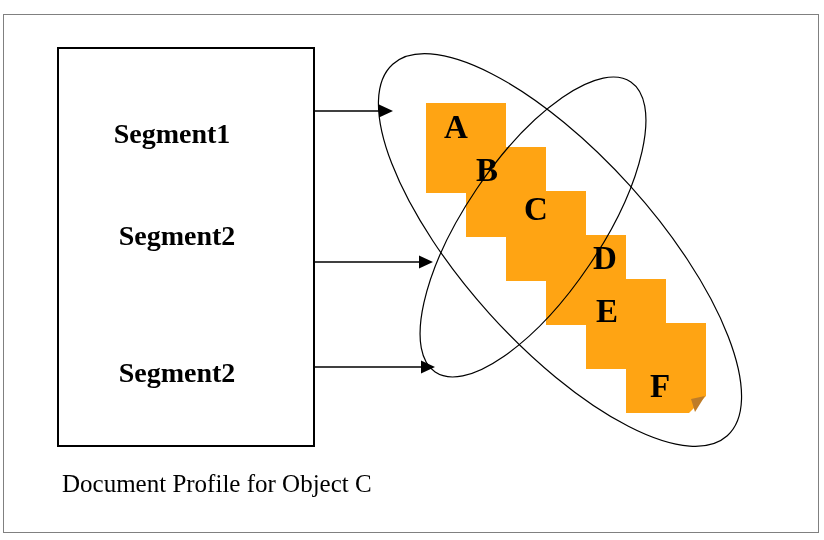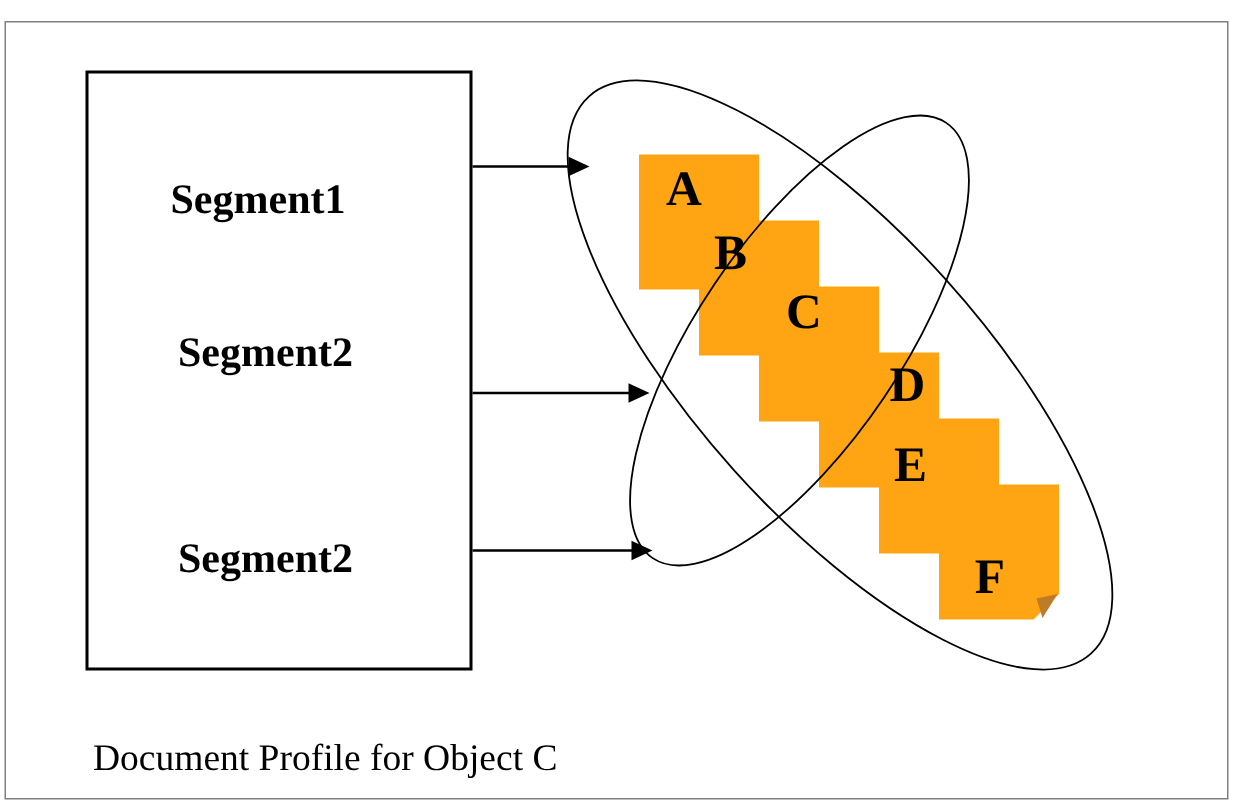--- a/index.html
+++ b/index.html
@@ -19,21 +19,21 @@
   svg.diagram .arrow-head{fill:#000000;stroke:none;}
   .seg-label{
     position:absolute;transform:translate(-50%,-50%);
     font-weight:bold;font-size:28px;color:#000;white-space:nowrap;line-height:1;
   }
   .obj-label{
     position:absolute;transform:translate(-50%,-50%);
     font-weight:bold;font-size:33px;color:#000;white-space:nowrap;line-height:1;
   }
   .caption{
-    position:absolute;left:62px;top:492px;
+    position:absolute;left:62px;top:470px;
     font-size:25px;color:#000;white-space:nowrap;line-height:1.1;
   }
 </style>
 </head>
 <body>
 
 <div class="frame"></div>
 
 <svg class="diagram" viewBox="0 0 824 540">
 

